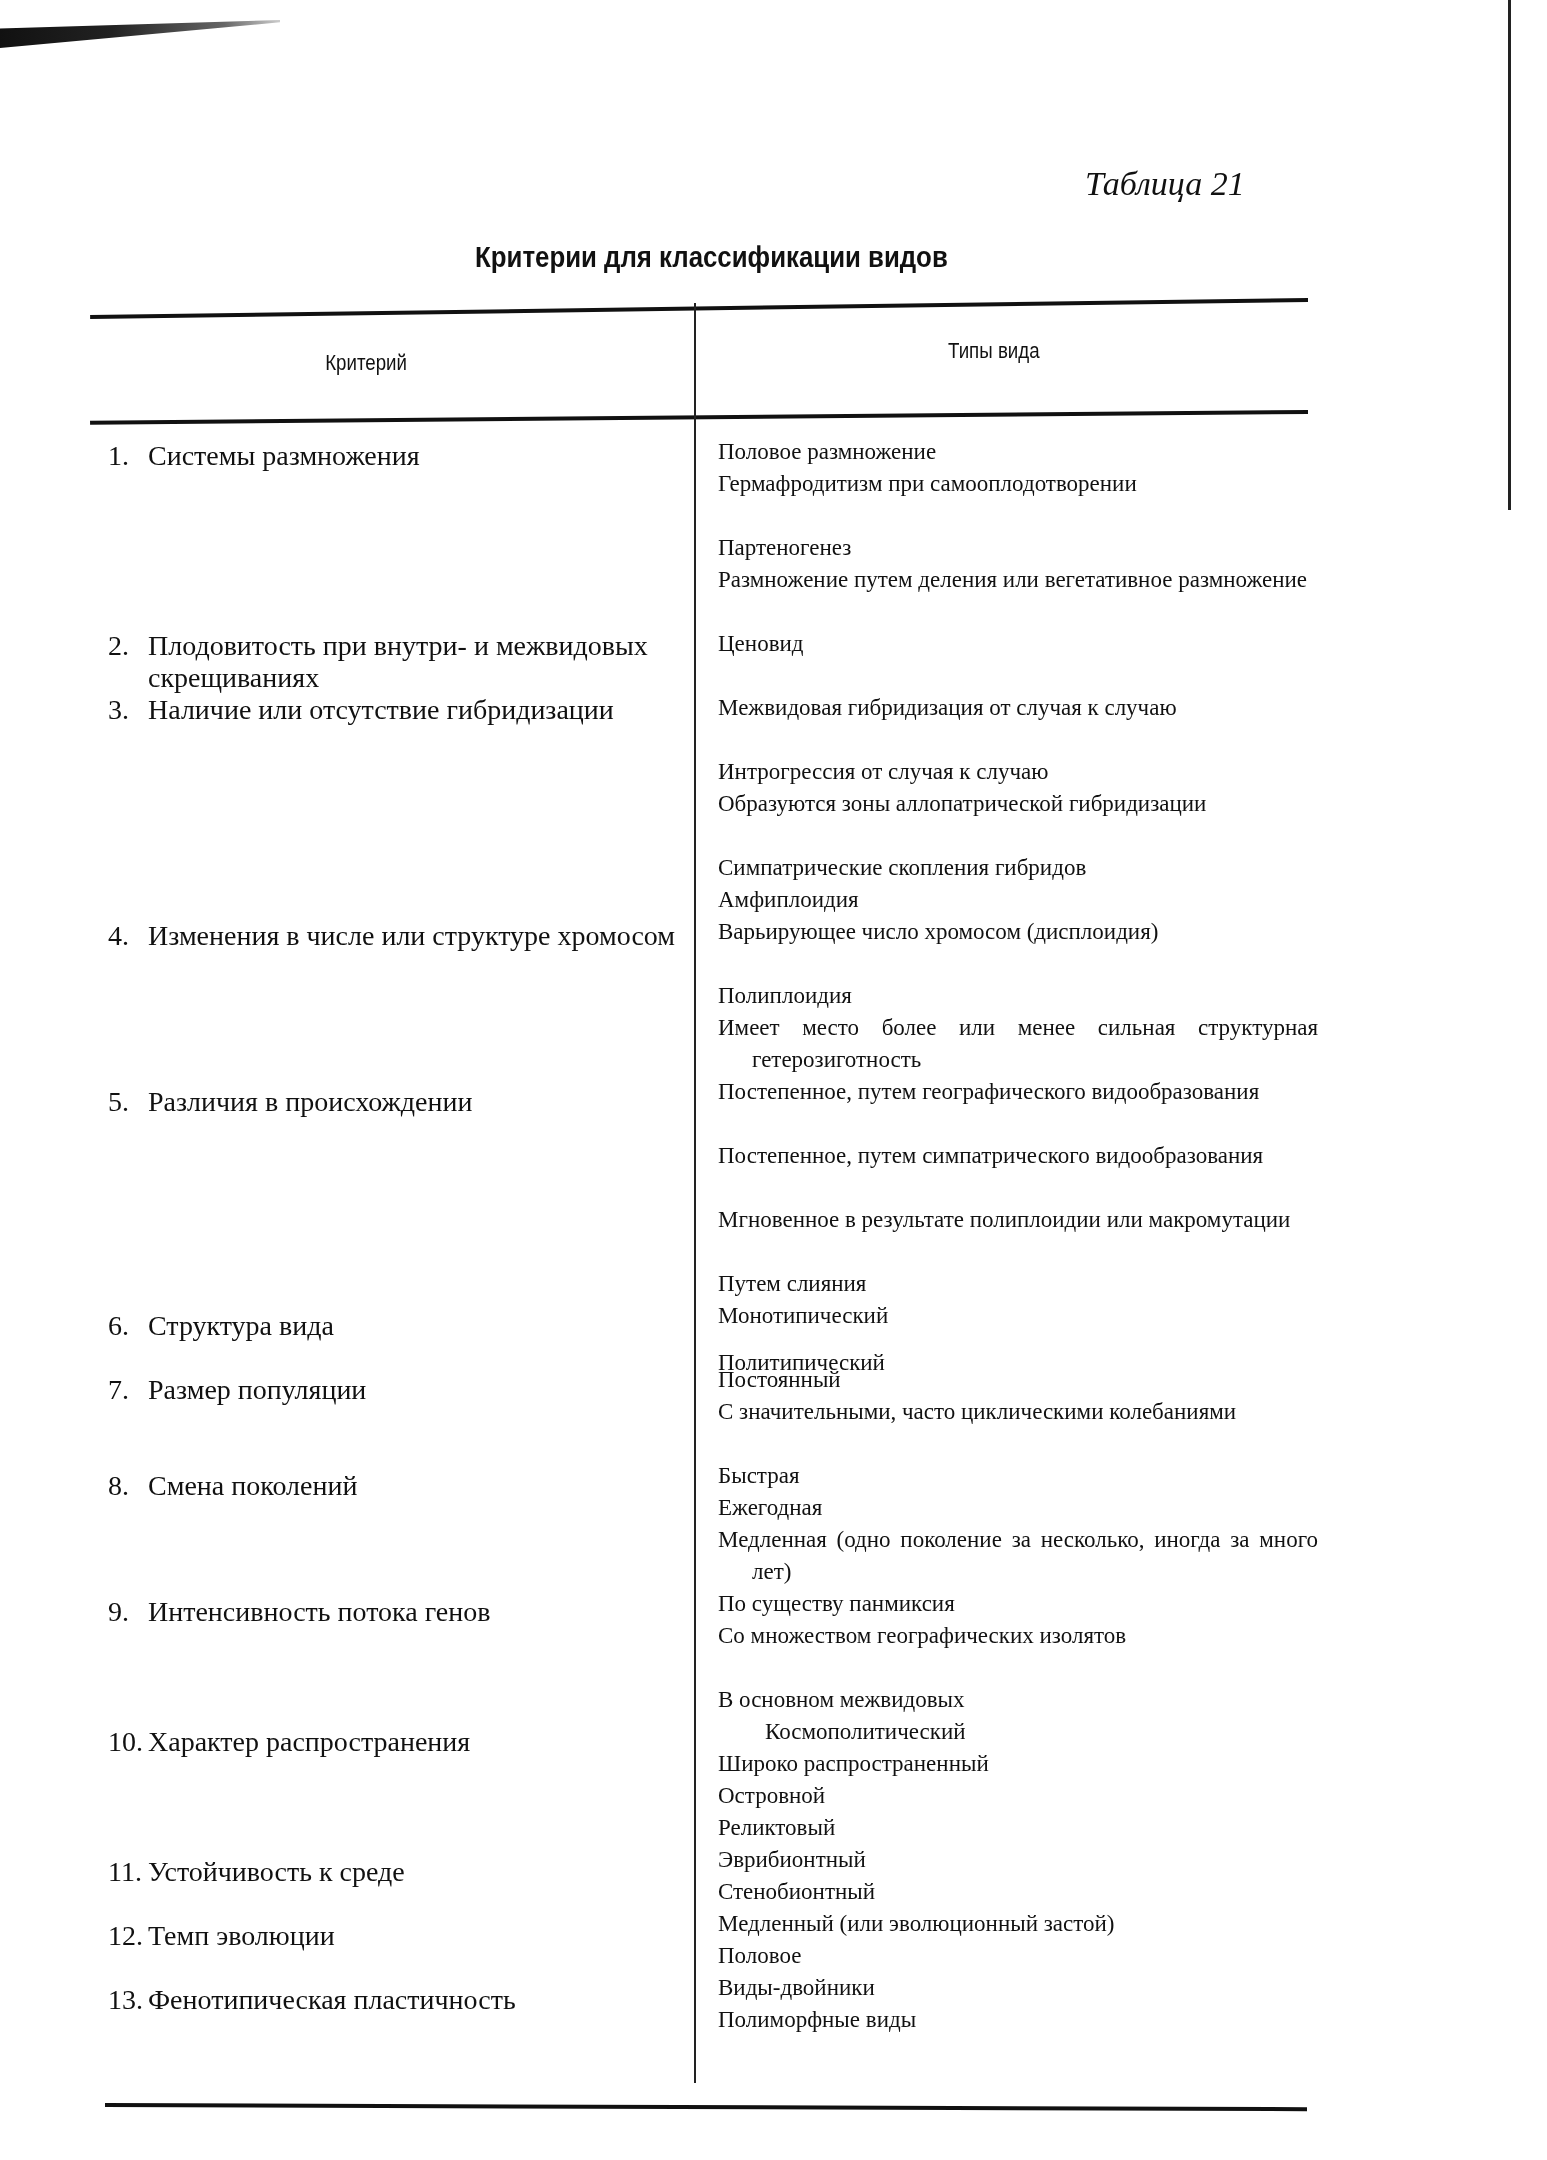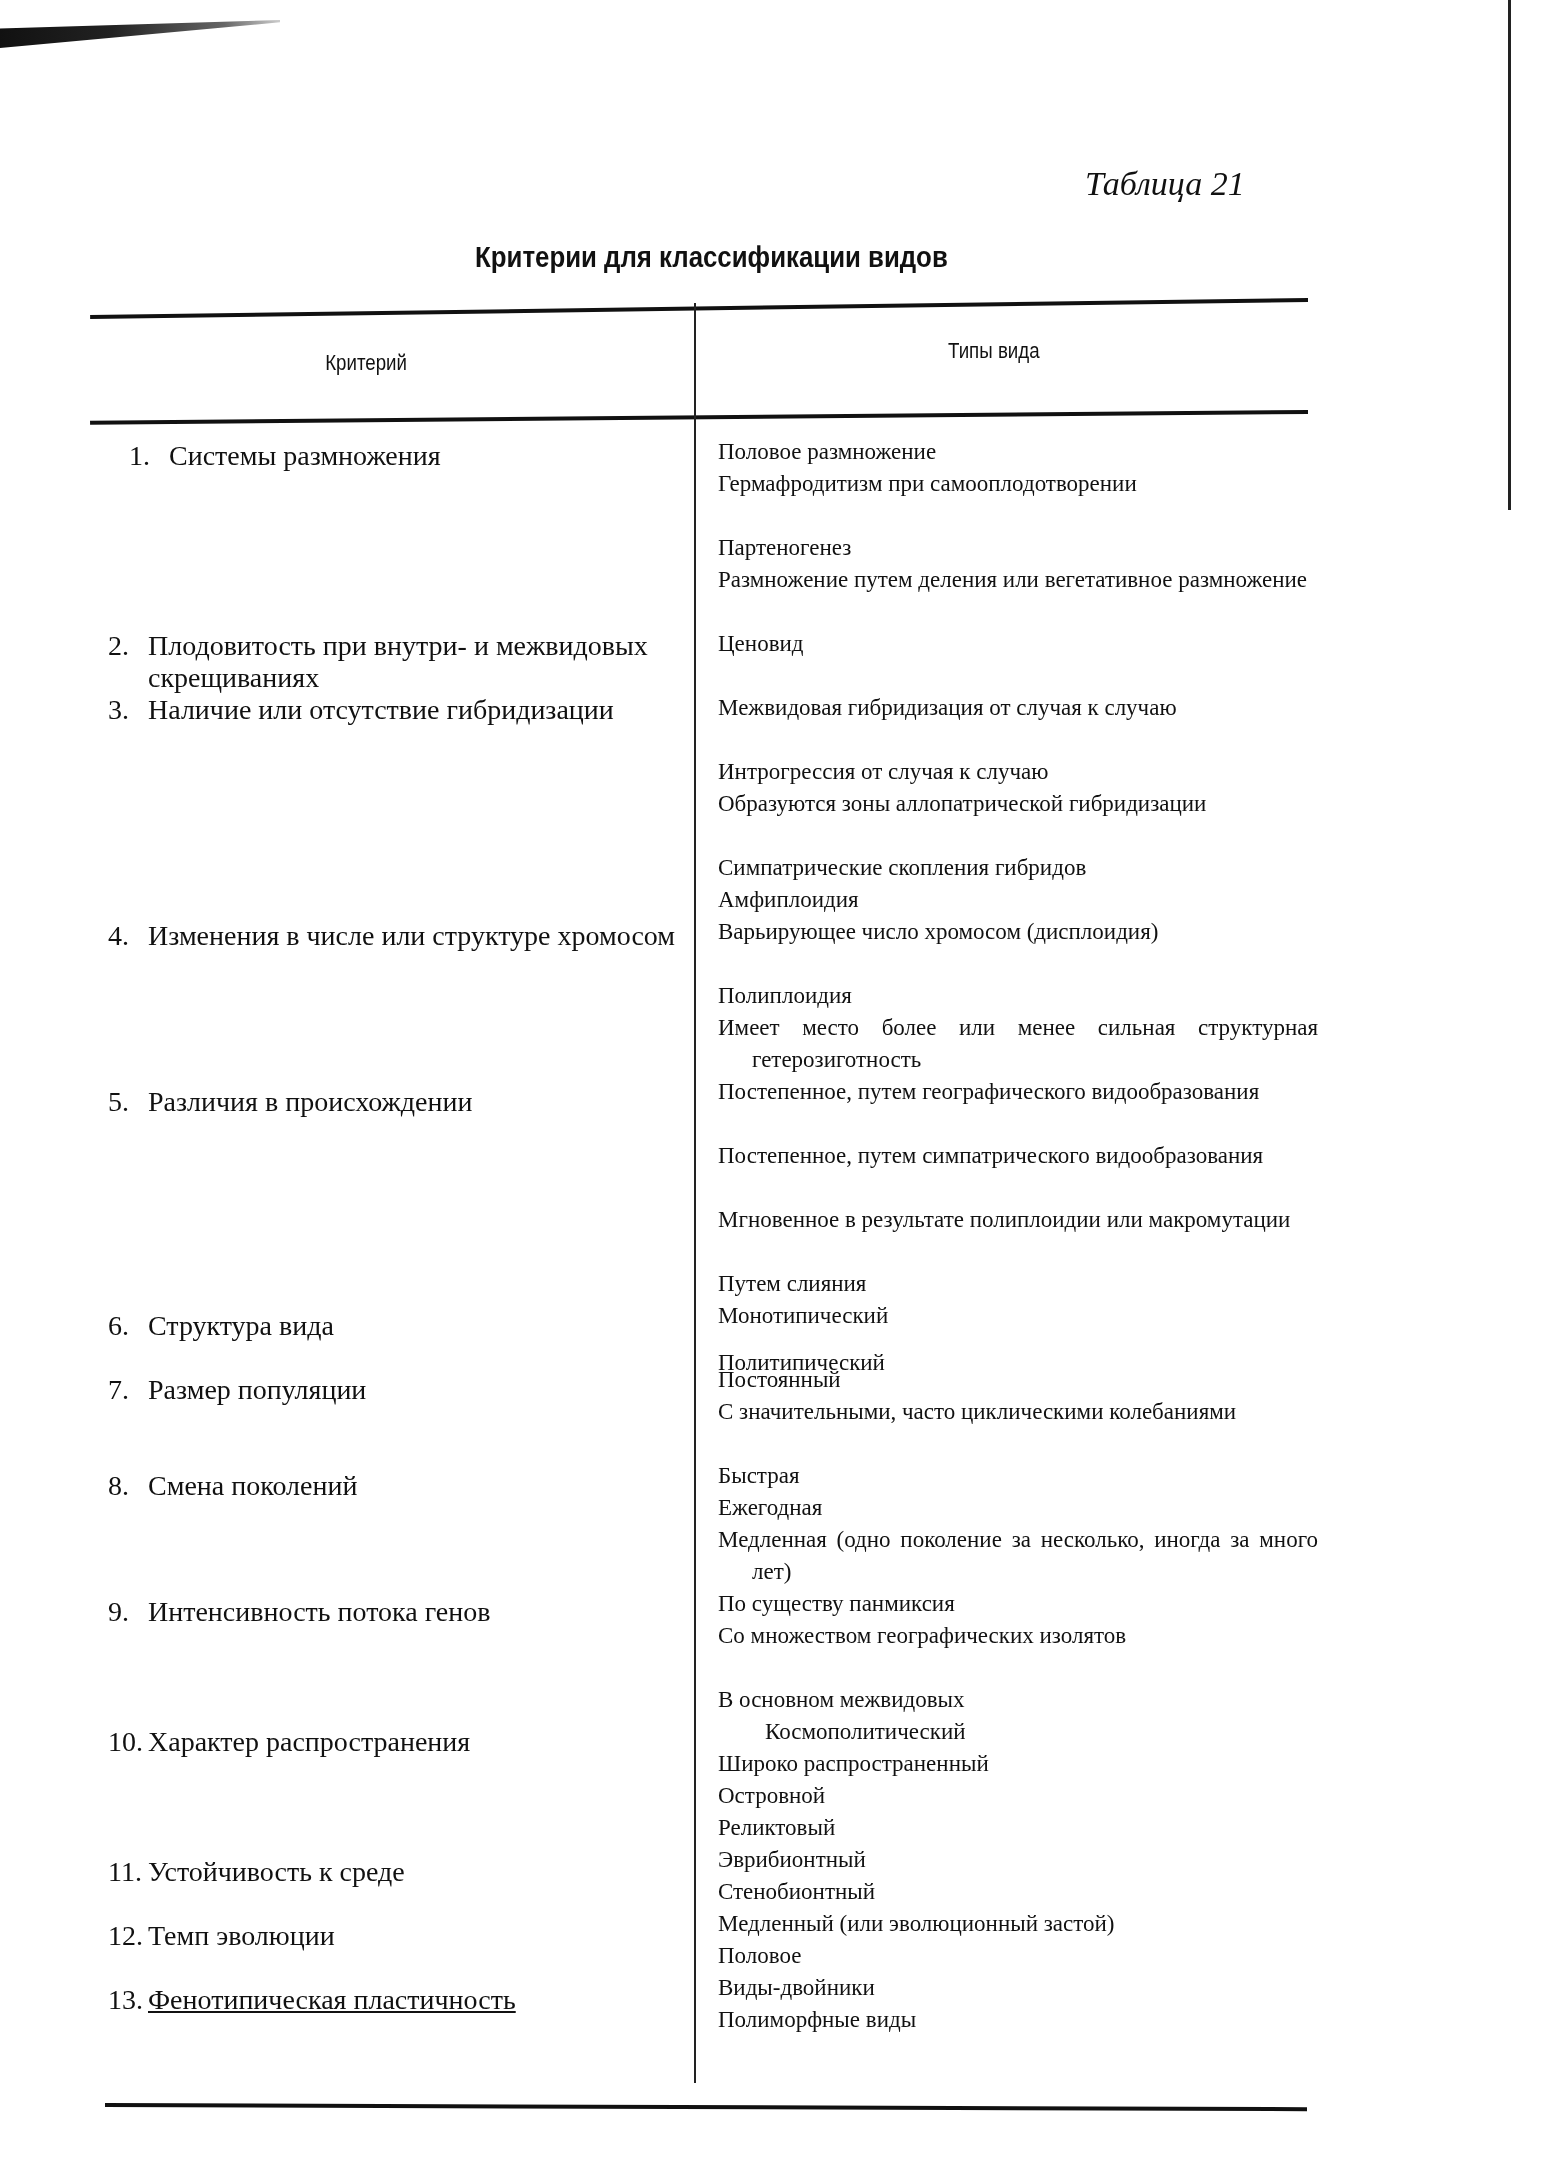--- a/index.html
+++ b/index.html
@@ -51,33 +51,33 @@
 <div class="table-number">Таблица 21</div>
 <div class="table-title">Критерии для классификации видов</div>
 
 <div class="rule rule-top"></div>
 <div class="head-cell head-criterion">Критерий</div>
 <div class="head-cell head-types">Типы вида</div>
 <div class="rule rule-head"></div>
 <div class="col-divider"></div>
 
 <div id="criteria-col">
-    <div class="criterion" style="top: 440px; margin-left: 21px;"><span class="num">1.</span><span>Системы размножения</span></div>
+    <div class="criterion" style="top: 440px;"><span class="num">1.</span><span>Системы размножения</span></div>
     <div class="criterion" style="top: 630px;"><span class="num">2.</span><span>Плодовитость при внутри- и межвидовых скрещиваниях</span></div>
     <div class="criterion" style="top: 694px;"><span class="num">3.</span><span>Наличие или отсутствие гибридизации</span></div>
     <div class="criterion" style="top: 920px;"><span class="num">4.</span><span>Изменения в числе или структуре хромосом</span></div>
     <div class="criterion" style="top: 1086px;"><span class="num">5.</span><span>Различия в происхождении</span></div>
     <div class="criterion" style="top: 1310px;"><span class="num">6.</span><span>Структура вида</span></div>
     <div class="criterion" style="top: 1374px;"><span class="num">7.</span><span>Размер популяции</span></div>
     <div class="criterion" style="top: 1470px;"><span class="num">8.</span><span>Смена поколений</span></div>
     <div class="criterion" style="top: 1596px;"><span class="num">9.</span><span>Интенсивность потока генов</span></div>
     <div class="criterion" style="top: 1726px;"><span class="num">10.</span><span>Характер распространения</span></div>
     <div class="criterion" style="top: 1856px;"><span class="num">11.</span><span>Устойчивость к среде</span></div>
     <div class="criterion" style="top: 1920px;"><span class="num">12.</span><span>Темп эволюции</span></div>
-    <div class="criterion" style="top: 1984px; text-decoration: underline;"><span class="num">13.</span><span>Фенотипическая пластичность</span></div>
+    <div class="criterion" style="top: 1984px;"><span class="num">13.</span><span>Фенотипическая пластичность</span></div>
   </div>
 <div id="types-col">
     <div class="type-item" style="top: 436px;">Половое размножение</div>
     <div class="type-item" style="top: 468px;">Гермафродитизм при самооплодотворении</div>
     <div class="type-item" style="top: 532px;">Партеногенез</div>
     <div class="type-item" style="top: 564px;">Размножение путем деления или вегетативное размножение</div>
     <div class="type-item" style="top: 628px;">Ценовид</div>
     <div class="type-item" style="top: 692px;">Межвидовая гибридизация от случая к случаю</div>
     <div class="type-item" style="top: 756px;">Интрогрессия от случая к случаю</div>
     <div class="type-item" style="top: 788px;">Образуются зоны аллопатрической гибридизации</div>

